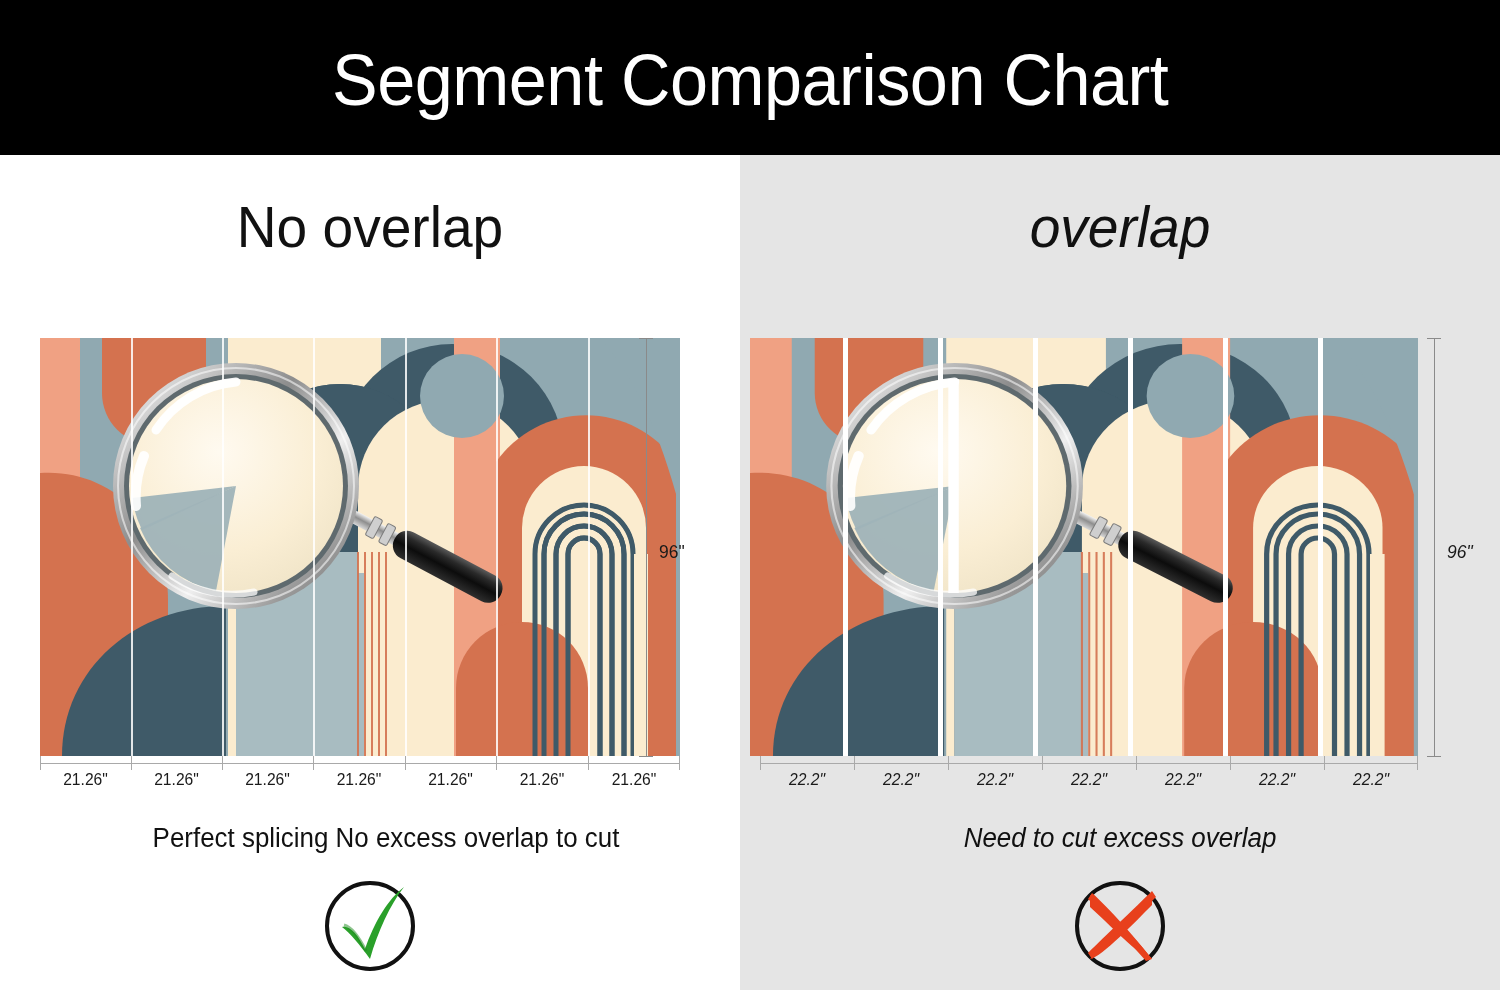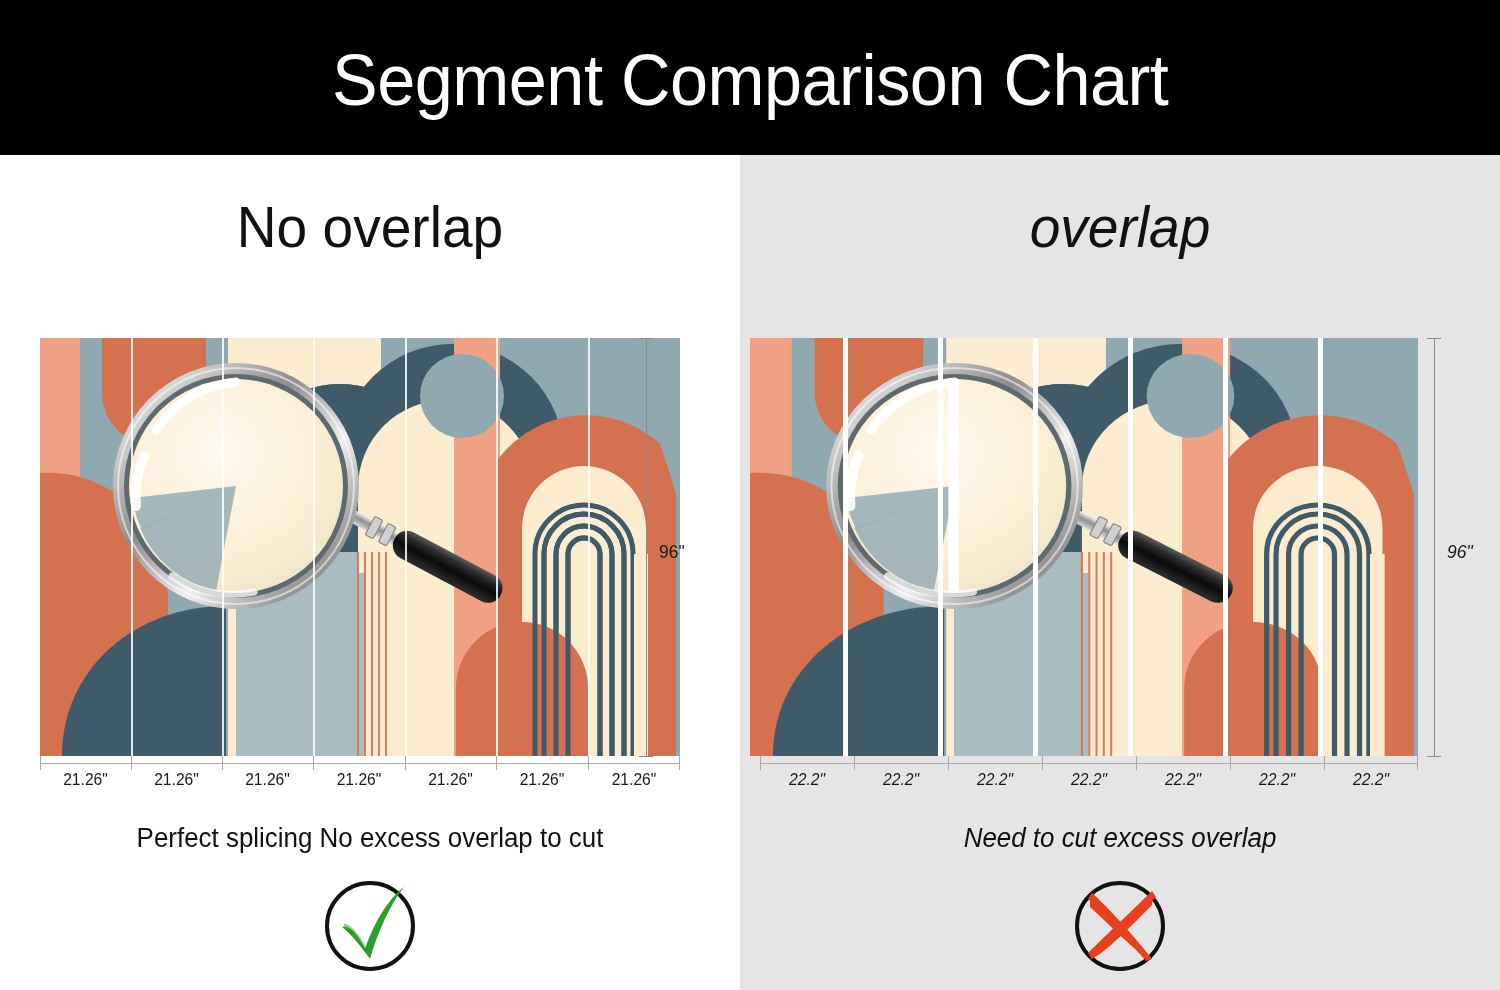--- a/index.html
+++ b/index.html
@@ -19,21 +19,21 @@
   .banner-title {
     color:#ffffff; font-size:72px; font-weight:400;
     letter-spacing:-0.5px; line-height:1;
     font-family:"Liberation Sans", sans-serif;
     transform:scaleX(0.95);
   }
 
   
   .panels { position:absolute; left:0; top:155px; width:1500px; height:835px; display:flex; }
   .panel { position:relative; height:835px; }
-  .panel-left  { width:740px; background:#ffffff; }
+  .panel-left  { width:740px; background:#ffffff;padding-left:16px; }
   .panel-right { width:760px; background:#e5e5e5;font-style:italic; }
 
   .panel-heading {
     position:absolute; top:38px; left:0; width:100%;
     text-align:center; font-size:58px; font-weight:400; color:#111111;
     transform:scaleX(0.95);
   }
 
   
   .wall-wrap { position:absolute; }

